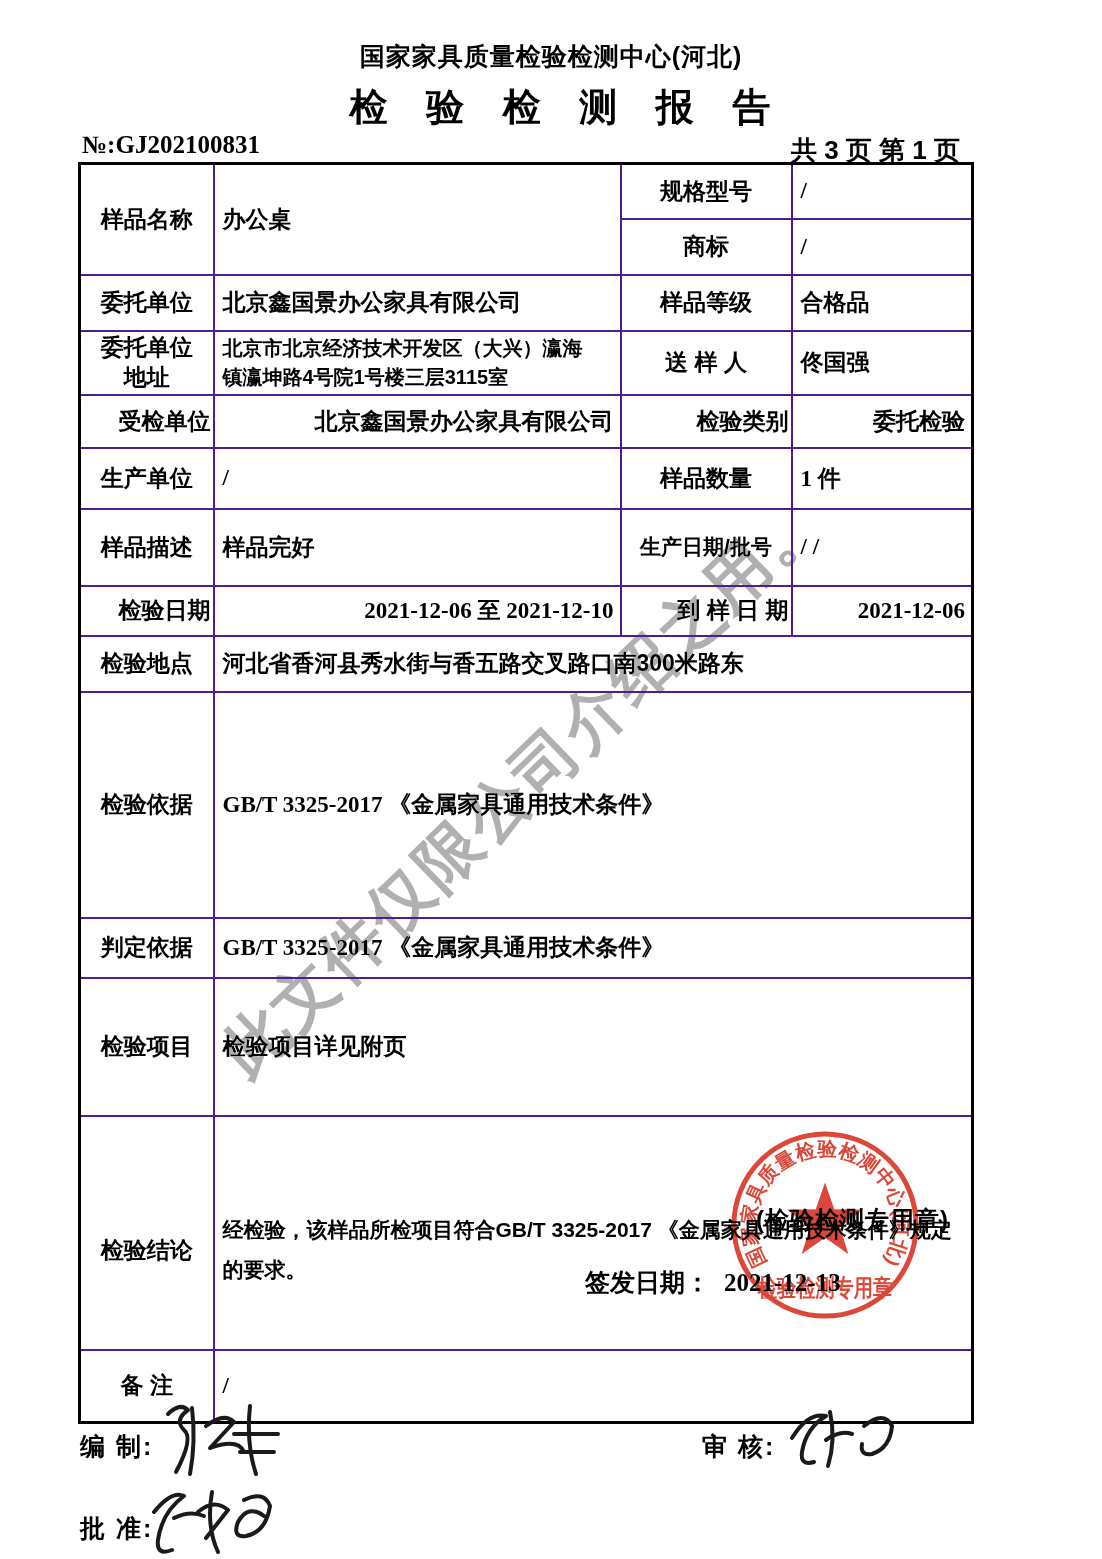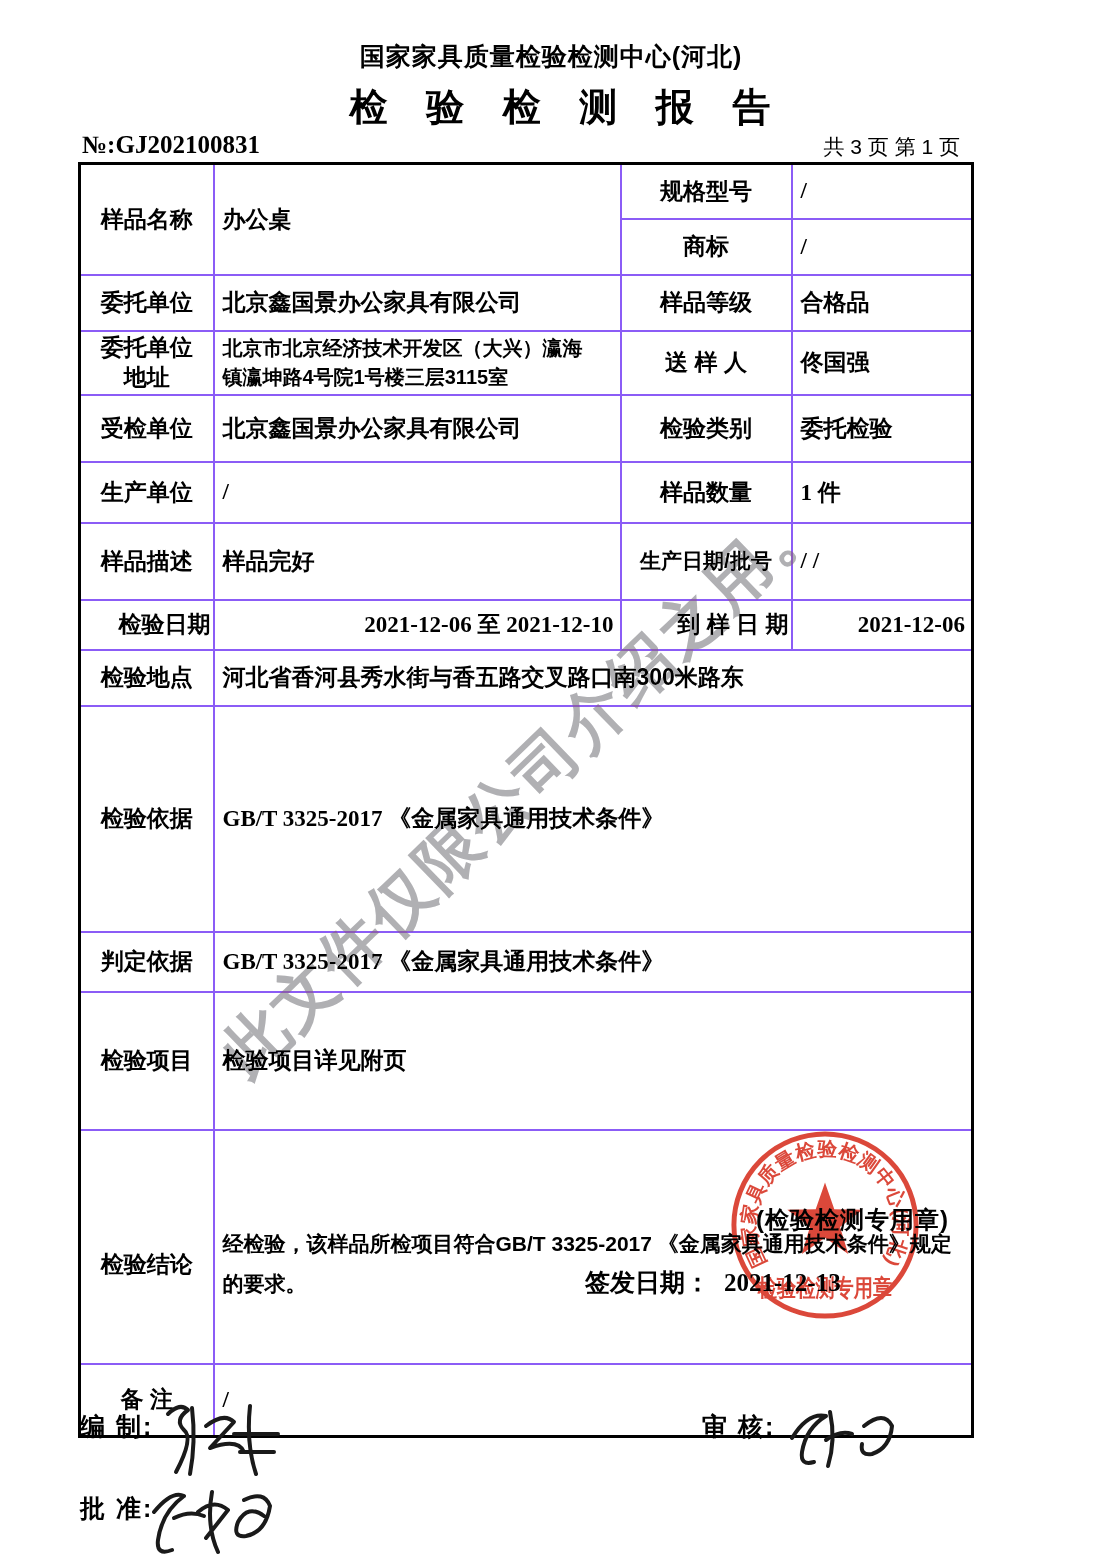--- a/index.html
+++ b/index.html
@@ -15,47 +15,47 @@
   }
   .report-title {
     position:absolute; top:82px; left:0; width:100%; text-align:center;
     font-size:38px; font-weight:bold; letter-spacing:14px;padding-left:32px;
   }
   .meta-line { position:absolute; top:131px; left:82px; width:880px; height:30px; }
   .report-no {
     position:absolute; left:0; top:0; font-size:25px; font-weight:bold;
     font-family:"Liberation Serif","DejaVu Serif",serif;
   }
-  .page-count { position:absolute; right:2px; top:2px; font-size:21px; font-weight:normal;text-align:center; }
+  .page-count { position:absolute; right:2px; top:2px; font-size:26px; font-weight:bold;text-align:center; }
 
   table.report {
     position:absolute; left:78px; top:162px; width:893px;
     border-collapse:collapse; table-layout:fixed;
     border:3px solid #000;
   }
   table.report td {
-    border:2px solid #8b5cf6; font-weight:bold; font-size:23px;
+    border:2px solid #4c1d95; font-weight:bold; font-size:23px;
     vertical-align:middle; overflow:visible;
   }
   td.lbl { text-align:center; padding:0 2px; }
   td.val { text-align:left; padding:2px 6px 2px 8px; }
   td.num { font-family:"Liberation Serif","DejaVu Serif",serif; }
   .addr { font-size:20px; line-height:1.45; width:375px; }
   .lbl2line { line-height:1.3; }
   td.top { vertical-align:top; }
   td.top.lbl { padding-top:36px; }
   .conclusion-text { padding-top:34px; font-size:21px; line-height:1.9; width:740px; letter-spacing:0; }
   .remark-val { vertical-align:top; padding-top:6px; }
 
   
   tr.r1a td { height:55px; }
   tr.r1b td { height:56px; }
   tr.r2  td { height:56px; }
   tr.r3  td { height:64px; }
-  tr.r4  td { height:67px; }
+  tr.r4  td { height:53px;text-align:right; }
   tr.r5  td { height:61px; }
   tr.r6  td { height:77px; }
   tr.r7  td { height:50px;text-align:right; }
   tr.r8  td { height:56px; }
   tr.r9  td { height:226px;margin-top:28px; }
   tr.r10 td { height:60px; }
   tr.r11 td { height:138px;margin-top:8px; }
   tr.r12 td { height:234px; }
   tr.r13 td { height:73px; }
 
@@ -71,21 +71,21 @@
     z-index:20; letter-spacing:1px;
   }
   .issue-date {
     position:absolute; left:585px; top:1266px; font-size:25px; font-weight:bold; z-index:20;
   }
   .issue-date .dval { font-family:"Liberation Serif","DejaVu Serif",serif; margin-left:14px; }
   .stamp {
     position:absolute; left:726px; top:1126px; width:198px; height:198px;
     z-index:40; mix-blend-mode:multiply; opacity:.93; pointer-events:none;
   }
-  .footer-label { position:absolute; font-size:25px; font-weight:bold; letter-spacing:2px; }
+  .footer-label { position:absolute; font-size:25px; font-weight:bold; letter-spacing:2px;margin-top:20px; }
   .sig { position:absolute; z-index:10; }
   .sig path { fill:none; stroke:#1a1a1a; stroke-width:4; stroke-linecap:round; stroke-linejoin:round; }
 </style>
 </head>
 <body>
 
 <div class="page">
 
   <div class="org-name">国家家具质量检验检测中心(河北)</div>
   <div class="report-title">检 验 检 测 报 告</div>

